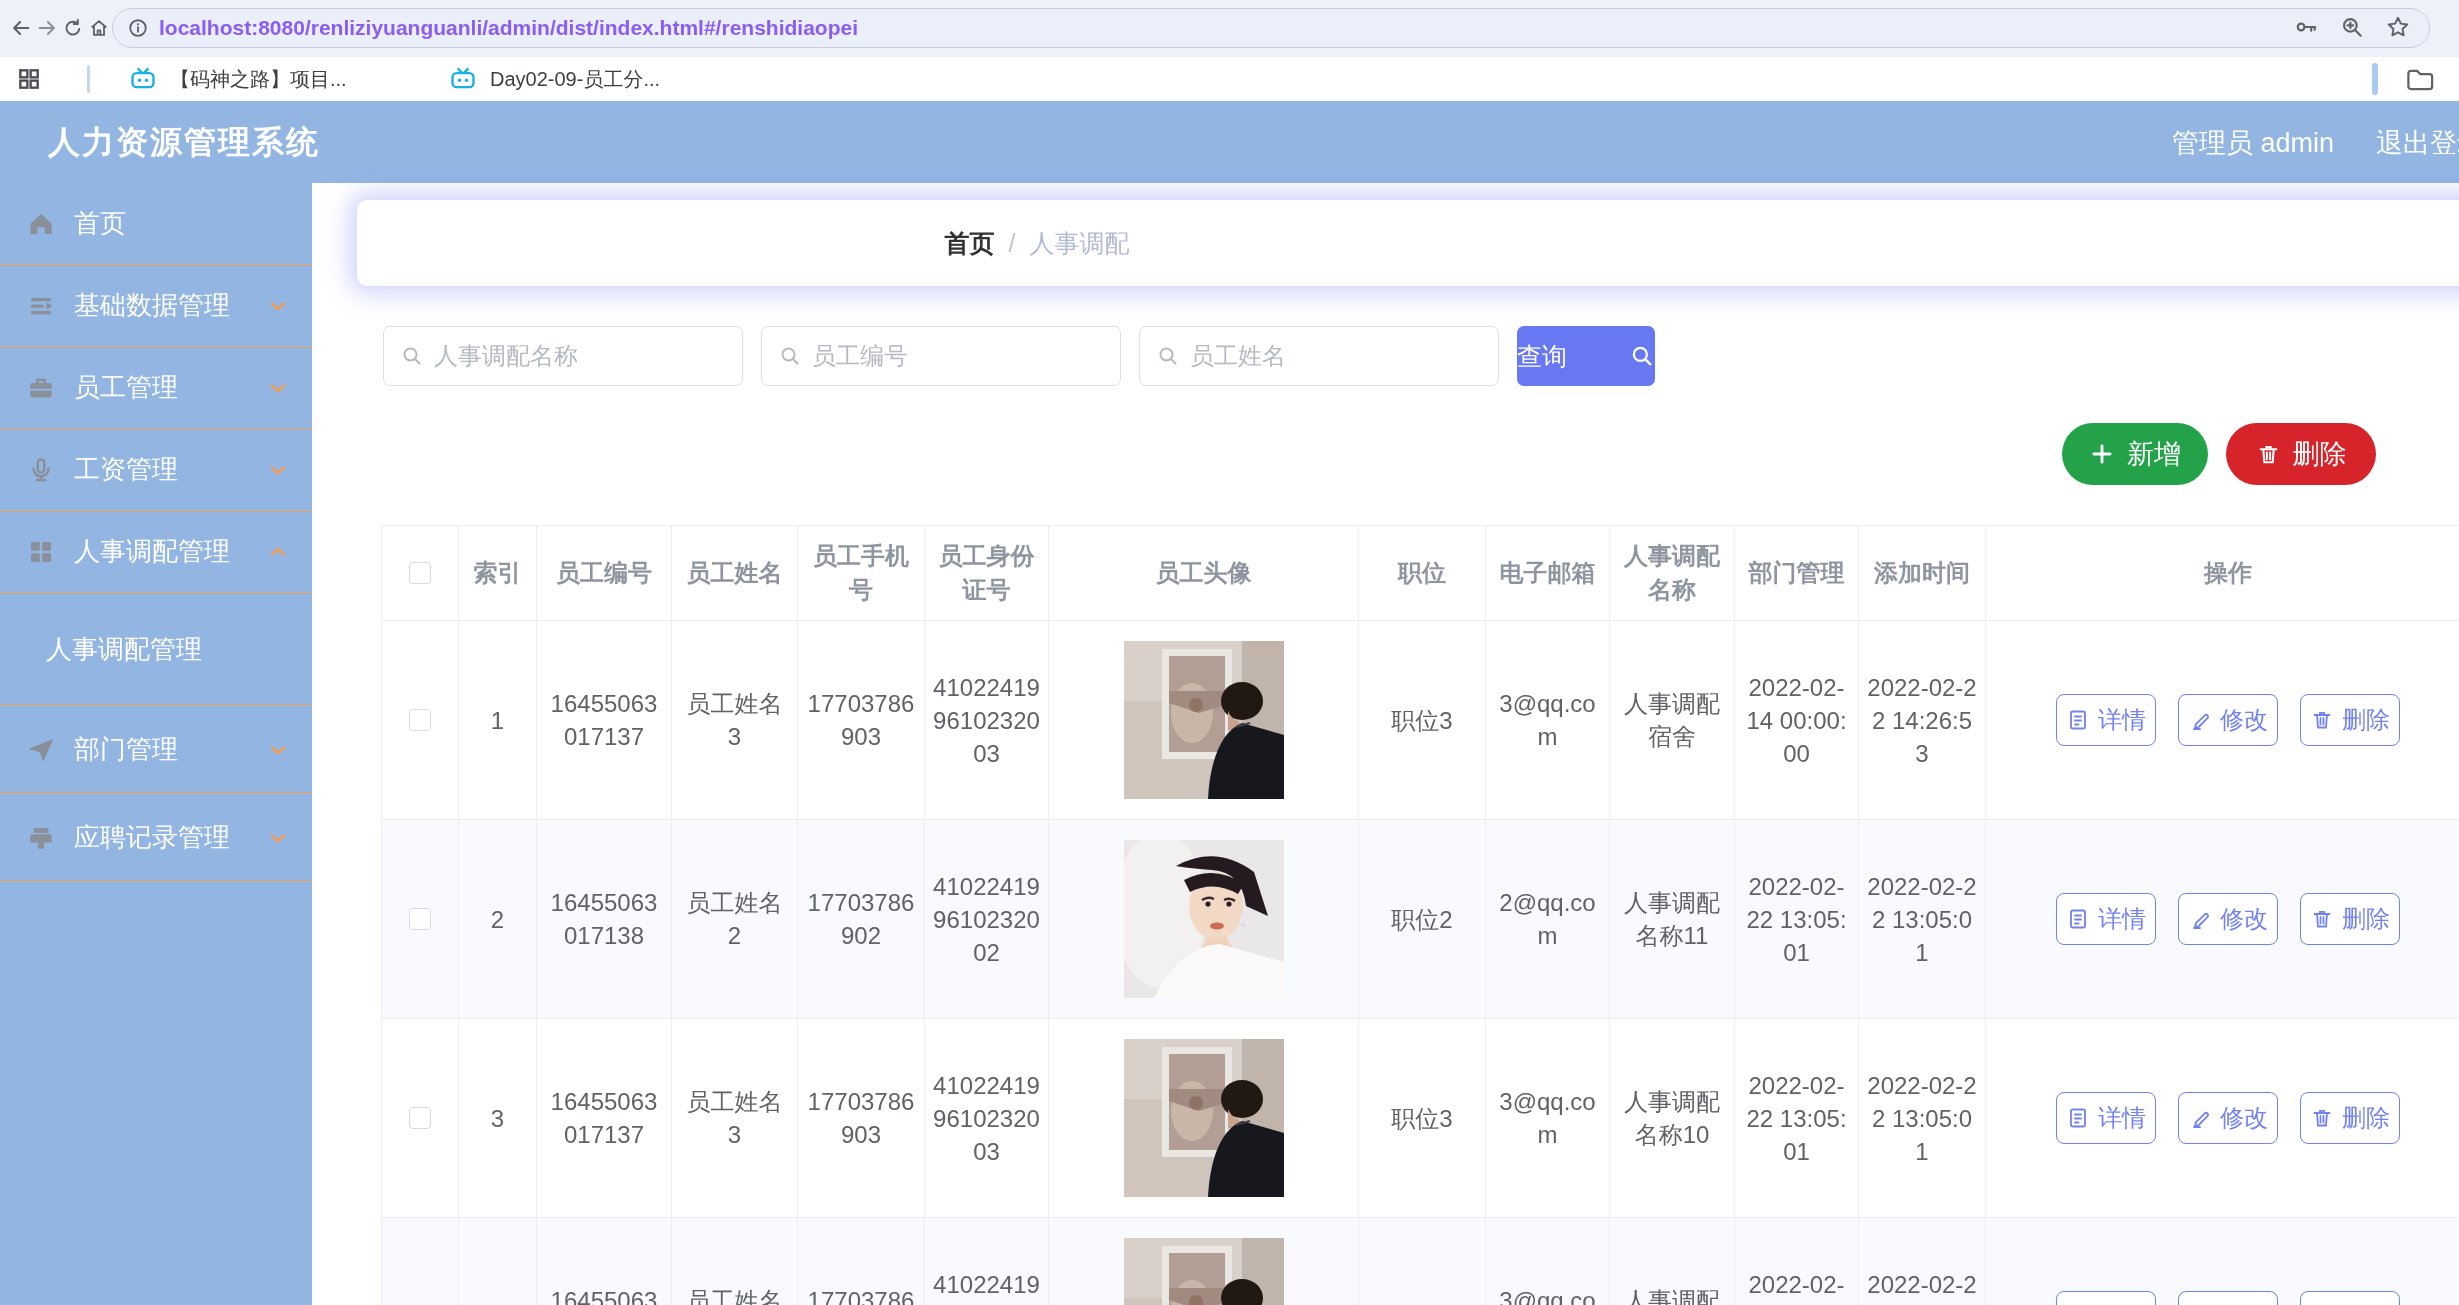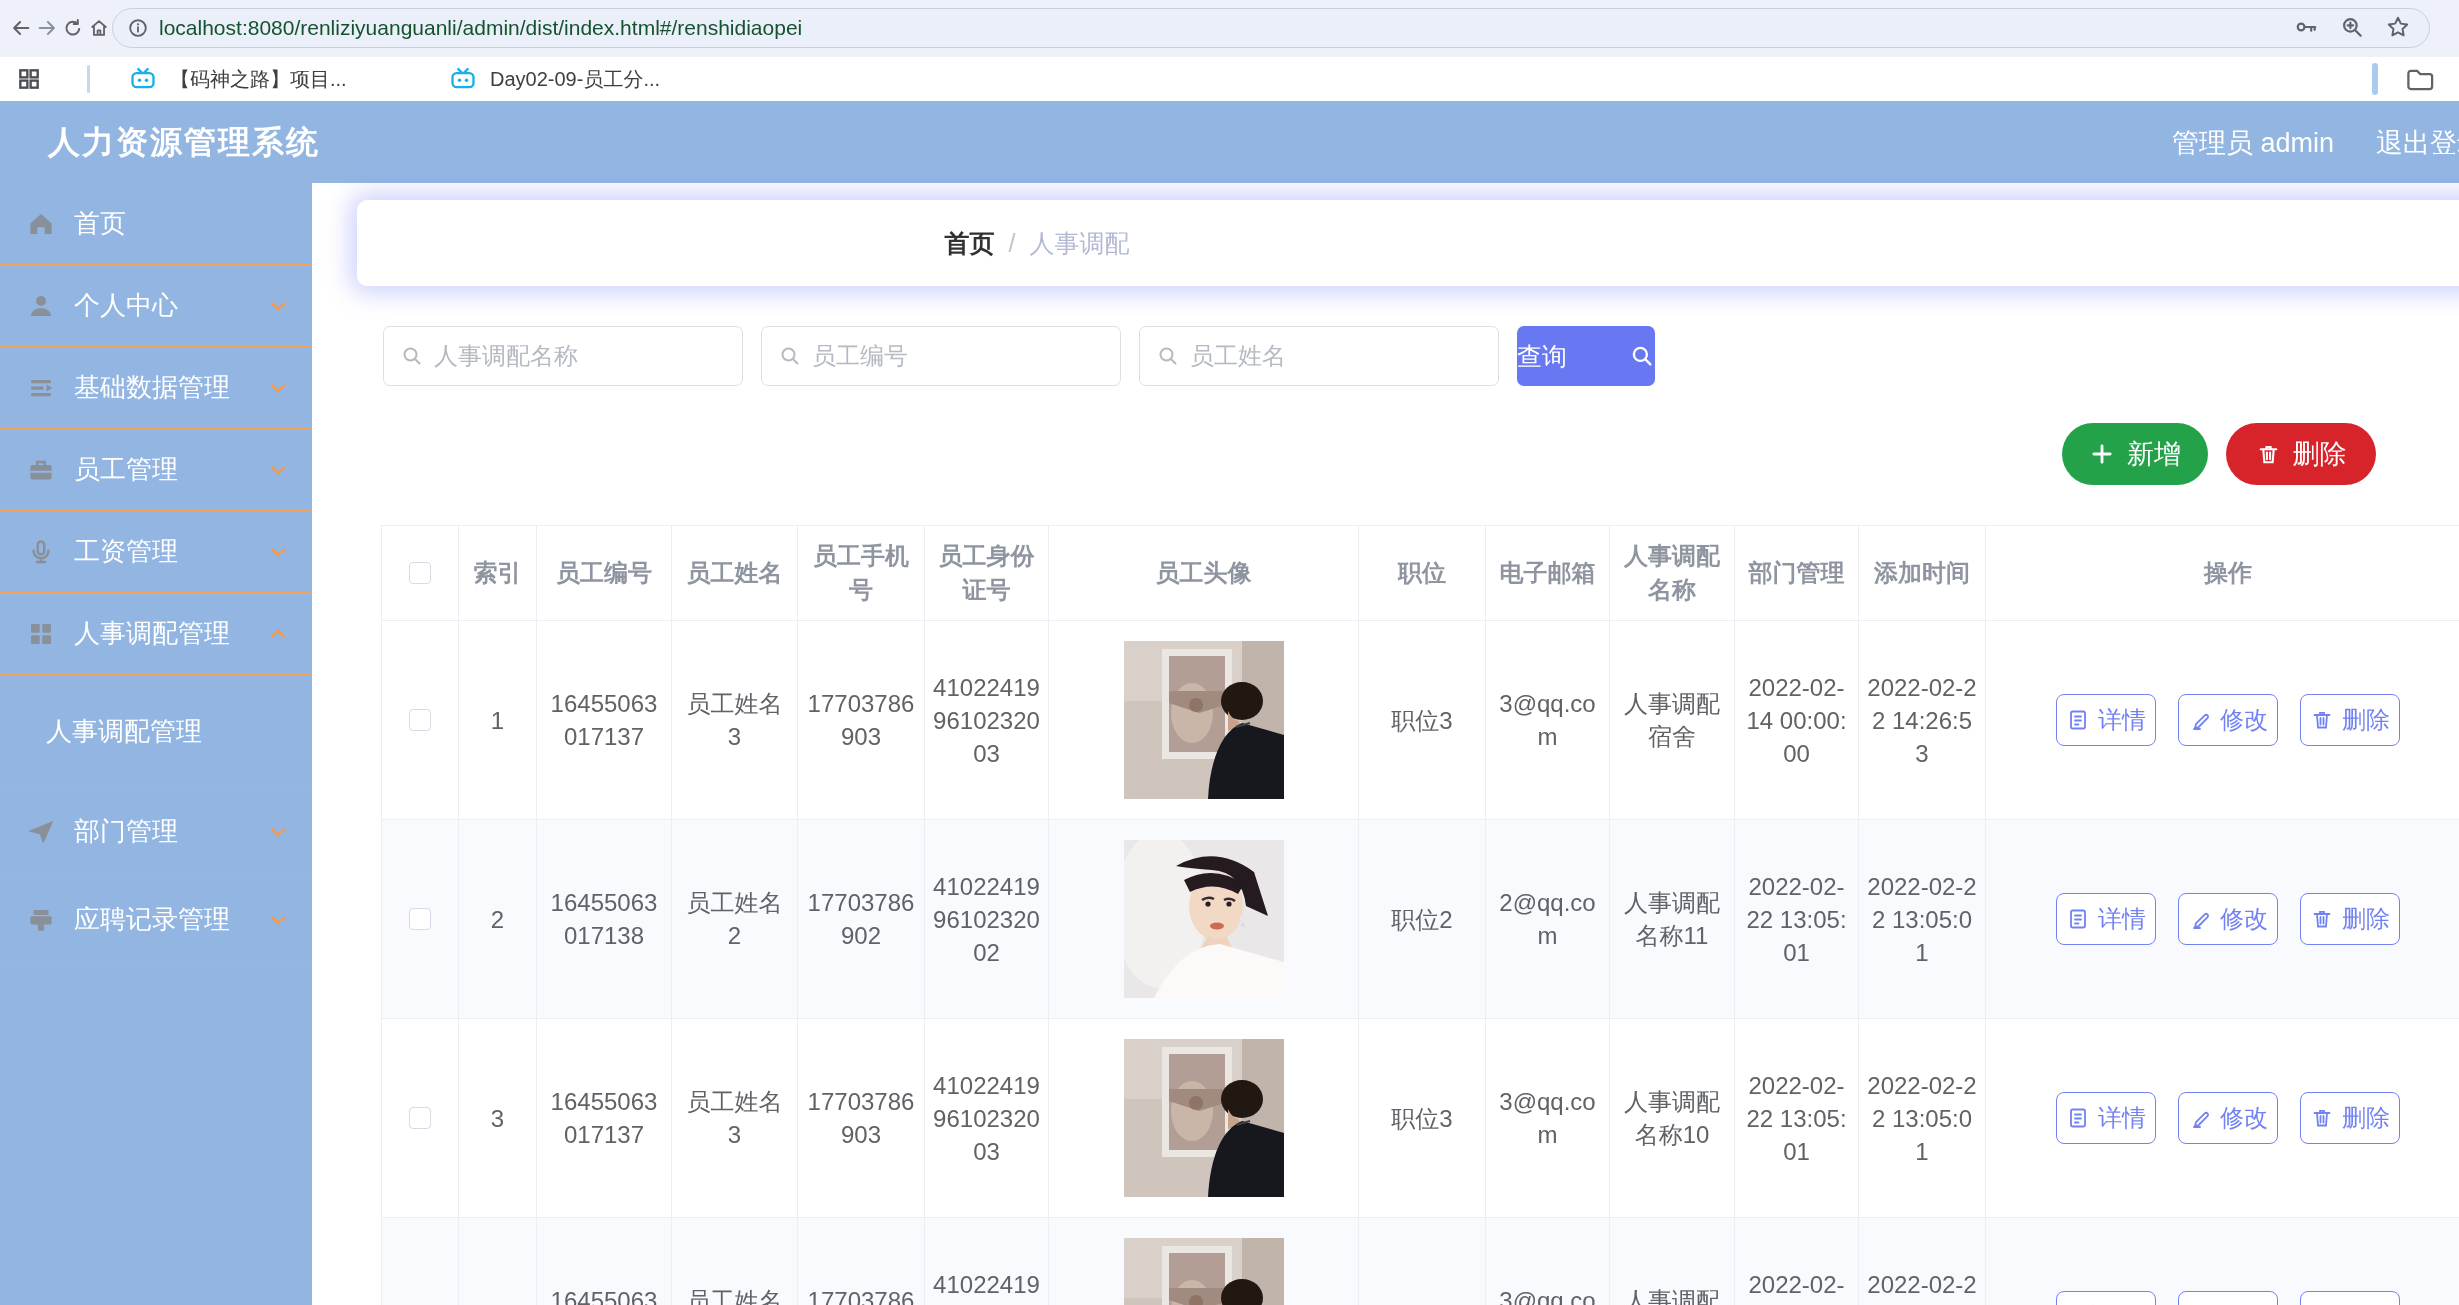--- a/index.html
+++ b/index.html
@@ -1,21 +1,21 @@
 <!DOCTYPE html>
 <html><head>
 <meta charset="utf-8">
 <style>
   * { margin:0; padding:0; box-sizing:border-box; }
   html,body { width:2459px; height:1305px; overflow:hidden; font-family:"Liberation Sans","DejaVu Sans",sans-serif; background:#fff; }
   
   .toolbar { position:absolute; left:0; top:0; width:2459px; height:57px; background:#eef1f9; }
   .nav-ico { position:absolute; top:9px; width:38px; height:38px; display:flex; align-items:center; justify-content:center; border-radius:50%; }
   .omnibox { position:absolute; left:112px; top:8px; width:2318px; height:40px; background:#ebeff9; border:1px solid #c9cfdd; border-radius:20px; display:flex; align-items:center; }
-  .url-text { font-size:21px; color:#14532d; margin-left:10px; white-space:nowrap; }
+  .url-text { font-size:21px; color:#8b5cf6; margin-left:10px; white-space:nowrap;font-weight:bold; }
   .omni-right { position:absolute; right:18px; top:0; height:40px; display:flex; align-items:center; gap:20px; }
   .bookmarks { position:absolute; left:0; top:57px; width:2459px; height:44px; background:#ffffff; }
   .bm-item { position:absolute; top:4px; height:36px; display:flex; align-items:center; gap:12px; }
   .bm-label { font-size:20px; color:#3c4043; white-space:nowrap; }
   .bm-divider { position:absolute; left:87px; top:8px; width:3px; height:28px; background:#c3d8f3; border-radius:2px; }
   .bm-blue-bar { position:absolute; left:2372px; top:6px; width:6px; height:32px; background:#a9cbf0; border-radius:3px; }
   
   .appbar { position:absolute; left:0; top:101px; width:2459px; height:82px; background:#92b5e2; }
   .app-title { position:absolute; left:48px; top:20px; font-size:32px; font-weight:bold; color:#ffffff; letter-spacing:2px; }
   .appbar-right { position:absolute; left:2172px; top:24px; display:flex; gap:42px; white-space:nowrap; }
@@ -163,30 +163,20 @@
 
 <aside class="sidebar">
   <div class="side-item">
     <svg class="sicon" viewBox="0 0 24 24">
         <path d="M3.5 11.5 12 4l8.5 7.5V20h-5.5v-5.5h-6V20H3.5z" fill="#8a9099"></path>
       </svg>
     <span class="lbl">首页</span>
   </div>
   <div class="side-item">
     <svg class="sicon" viewBox="0 0 24 24">
-        <circle cx="12" cy="8" r="4" fill="#8a9099"></circle>
-        <path d="M4 20c0-4.2 4-6.2 8-6.2s8 2 8 6.2z" fill="#8a9099"></path>
-      </svg>
-    <span class="lbl">个人中心</span>
-    <svg class="chev" viewBox="0 0 24 24">
-        <path d="M6 9.5l6 5.5 6-5.5" fill="none" stroke="#f39a52" stroke-width="2.4" stroke-linecap="round"></path>
-      </svg>
-  </div>
-  <div class="side-item">
-    <svg class="sicon" viewBox="0 0 24 24">
         <g fill="#8a9099">
           <rect x="4" y="5.5" width="16" height="2.6" rx="1"></rect>
           <rect x="4" y="10.7" width="10" height="2.6" rx="1"></rect>
           <rect x="4" y="15.9" width="16" height="2.6" rx="1"></rect>
           <path d="M16.5 9.2l4.5 2.8-4.5 2.8z"></path>
         </g>
       </svg>
     <span class="lbl">基础数据管理</span>
     <svg class="chev" viewBox="0 0 24 24">
         <path d="M6 9.5l6 5.5 6-5.5" fill="none" stroke="#f39a52" stroke-width="2.4" stroke-linecap="round"></path>

